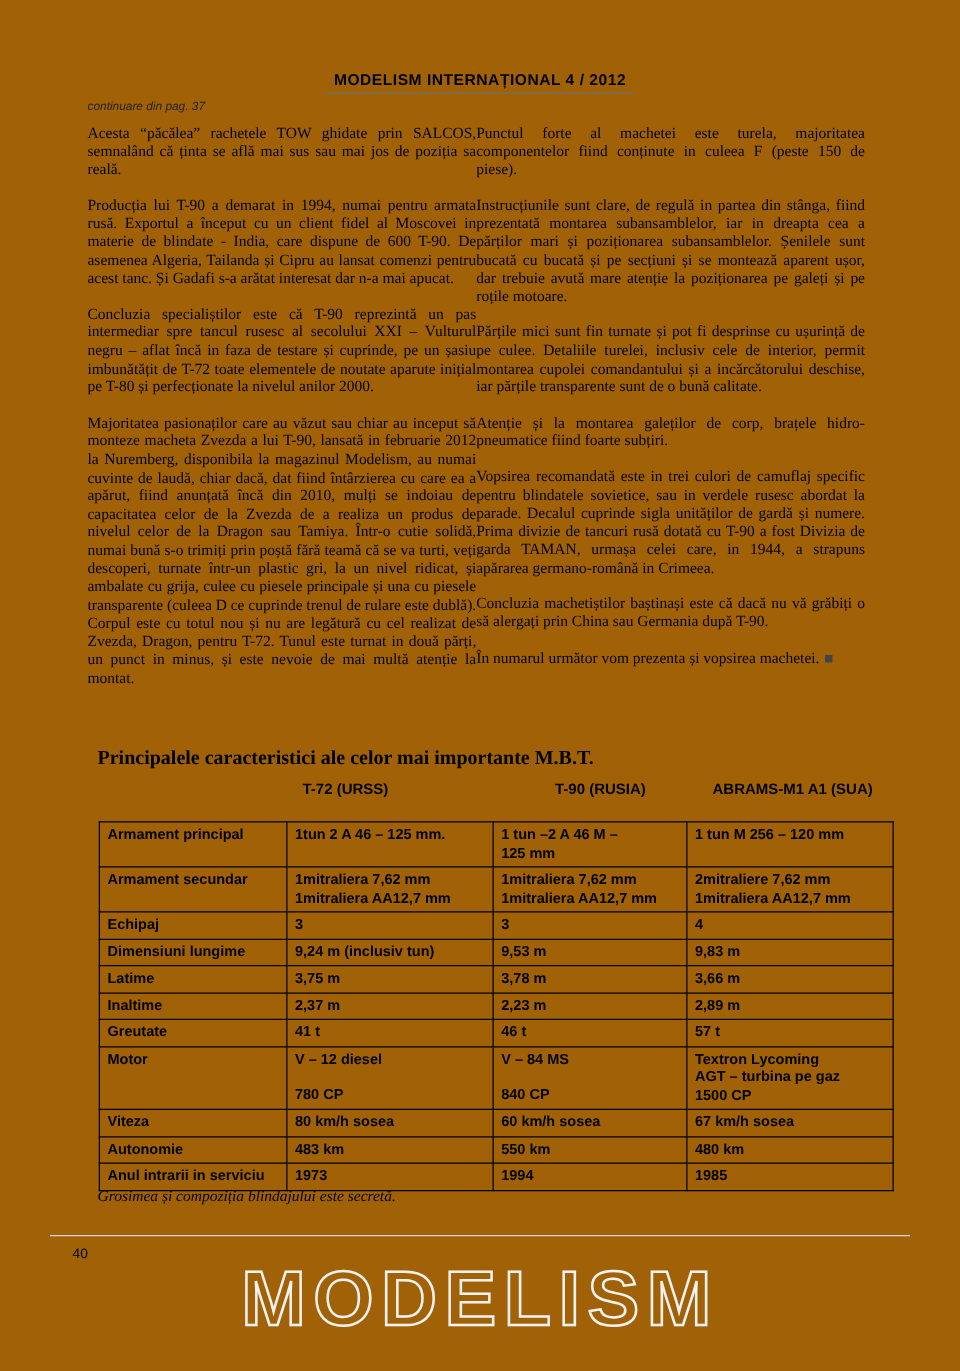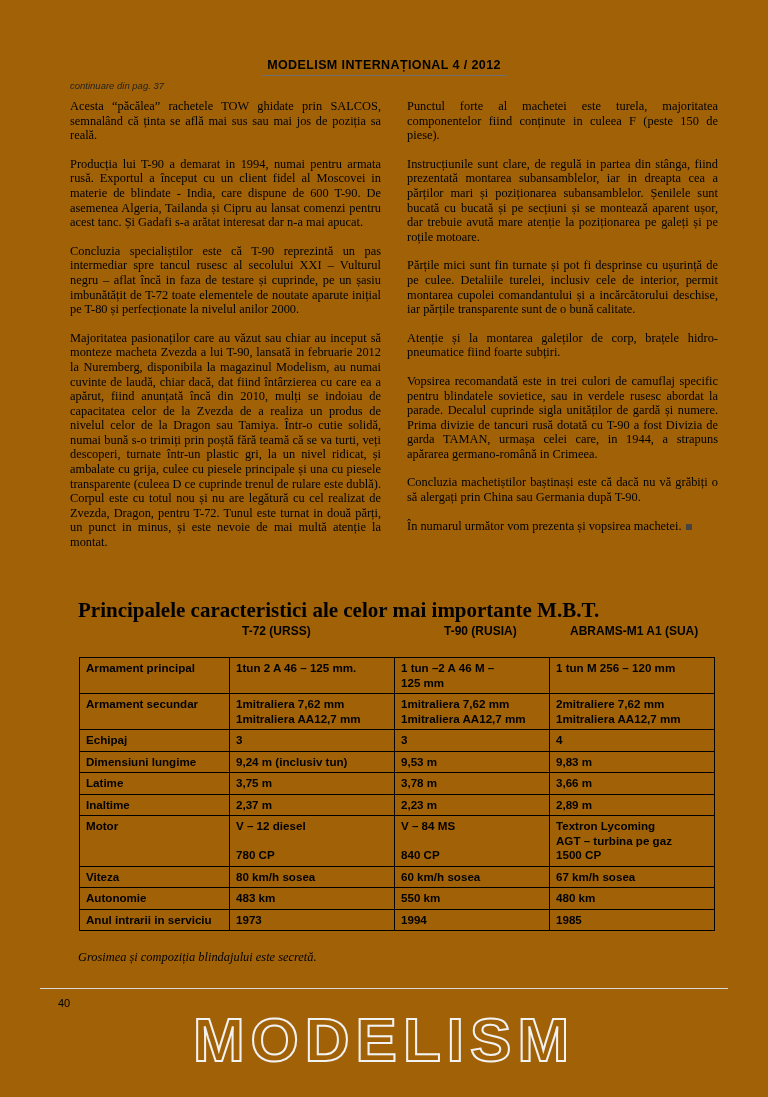--- a/index.html
+++ b/index.html
@@ -50,21 +50,20 @@
     color: #222;
   }
 
   
   .columns {
     position: absolute;
     left: 70px;
     top: 99px;
     width: 648px;
     display: flex;
-    gap: 26px;
   }
   .col {
     width: 311px;
   }
   .col p {
     margin: 0 0 14px 0;
     font-family: "Liberation Serif", serif;
     font-size: 12.4px;
     line-height: 14.6px;
     text-align: justify;
@@ -81,21 +80,21 @@
     vertical-align: baseline;
   }
 
   
   .table-title {
     position: absolute;
     left: 78px;
     top: 598px;
     font-family: "Liberation Serif", serif;
     font-weight: bold;
-    font-size: 21px;
+    font-size: 16px;
   }
 
   .col-heads {
     position: absolute;
     left: 70px;
     top: 624px;
     width: 648px;
     height: 22px;
   }
   .col-head {
@@ -290,20 +289,32 @@
             <span class="cell-line">2,37 m</span>
           </td>
           <td>
             <span class="cell-line">2,23 m</span>
           </td>
           <td>
             <span class="cell-line">2,89 m</span>
           </td>
         </tr>
         <tr>
+          <td>Greutate</td>
+          <td>
+            <span class="cell-line">41 t</span>
+          </td>
+          <td>
+            <span class="cell-line">46 t</span>
+          </td>
+          <td>
+            <span class="cell-line">57 t</span>
+          </td>
+        </tr>
+        <tr>
           <td>Motor</td>
           <td>
             <span class="cell-line">V – 12 diesel</span>
             <span class="cell-gap"></span>
             <span class="cell-line">780 CP</span>
           </td>
           <td>
             <span class="cell-line">V – 84 MS</span>
             <span class="cell-gap"></span>
             <span class="cell-line">840 CP</span>

